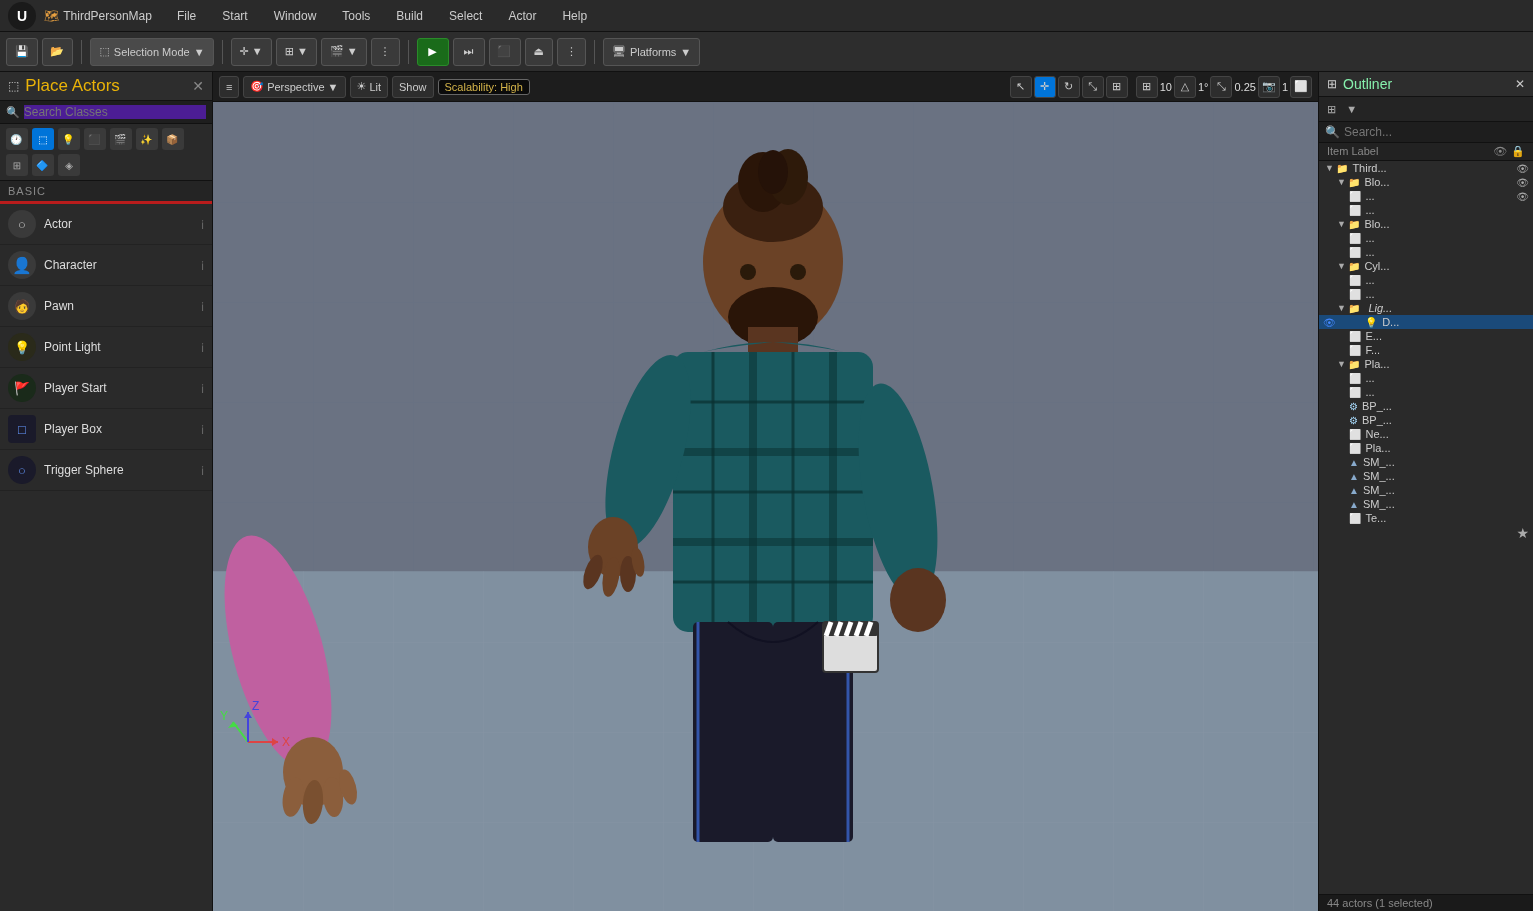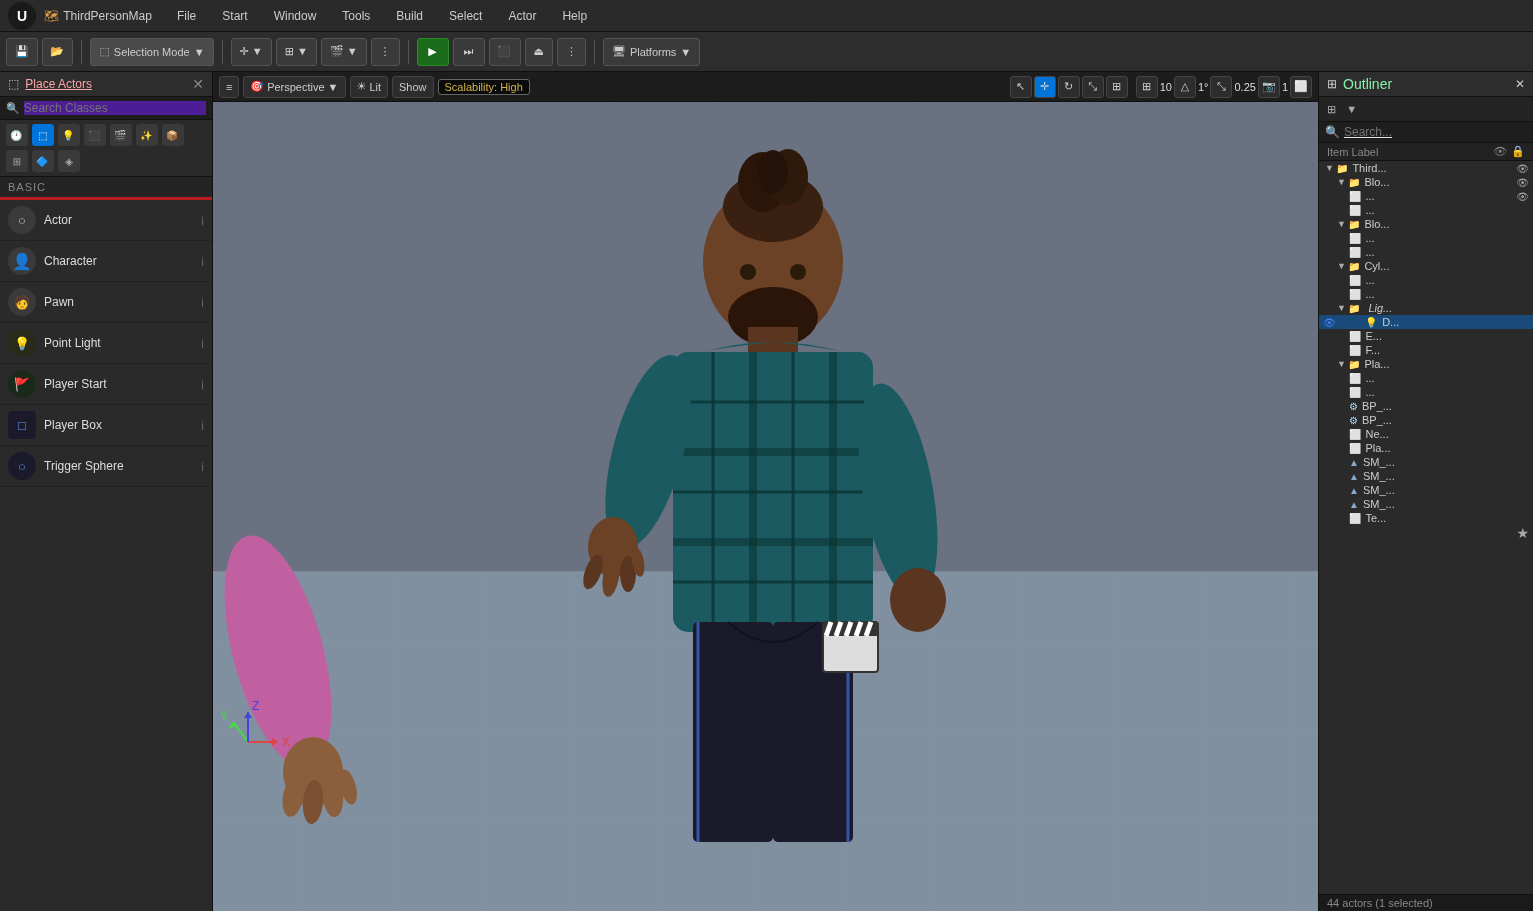--- a/index.html
+++ b/index.html
@@ -77,24 +77,23 @@
     }
     #panel-header {
       display: flex;
       align-items: center;
       justify-content: space-between;
       padding: 4px 8px;
       background: #2d2d2d;
       border-bottom: 1px solid #111;
     }
     #panel-title {
-      font-size: 12px;
+      font-size: 17px;
       font-weight: 500;
-      color: #fca5a5;
-      text-decoration: underline;
+      color: #eab308;
     }
     #panel-close {
       cursor: pointer;
       color: #888;
       font-size: 14px;
     }
     #search-box {
       display: flex;
       align-items: center;
       padding: 4px 6px;
@@ -259,21 +258,20 @@
       background: #1e1e1e;
       border-bottom: 1px solid #111;
     }
     #outliner-search input {
       background: transparent;
       border: none;
       color: #e5e5e5;
       outline: none;
       font-size: 12px;
       width: 100%;
-      text-decoration: underline;
     }
     .outliner-toolbar {
       display: flex;
       align-items: center;
       padding: 2px 4px;
       gap: 2px;
       background: #242424;
       border-bottom: 1px solid #111;
     }
     .out-btn {
@@ -281,21 +279,21 @@
       padding: 0 4px;
       background: transparent;
       border: none;
       color: #aaa;
       cursor: pointer;
       font-size: 11px;
       display: flex; align-items: center;
     }
     .out-column-headers {
       display: flex;
-      align-items: center;
+      align-items: flex-start;
       padding: 2px 8px;
       background: #222;
       border-bottom: 1px solid #111;
       font-size: 11px;
       color: #888;
     }
     .out-col-label { flex: 1; }
     .outliner-list {
       flex: 1;
       overflow-y: auto;

